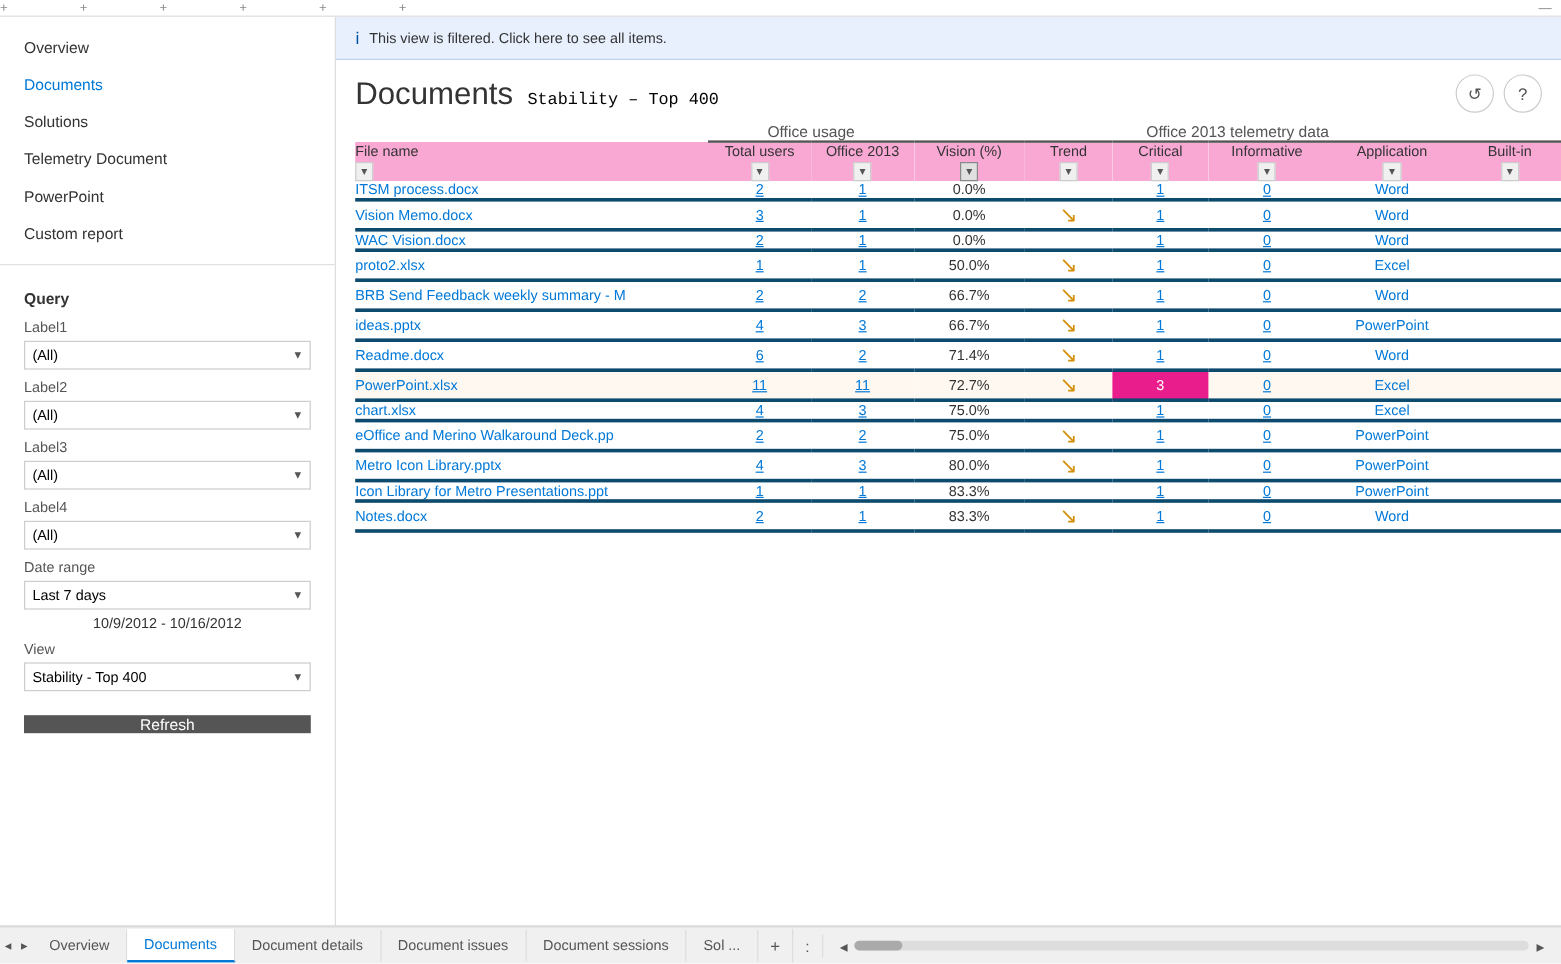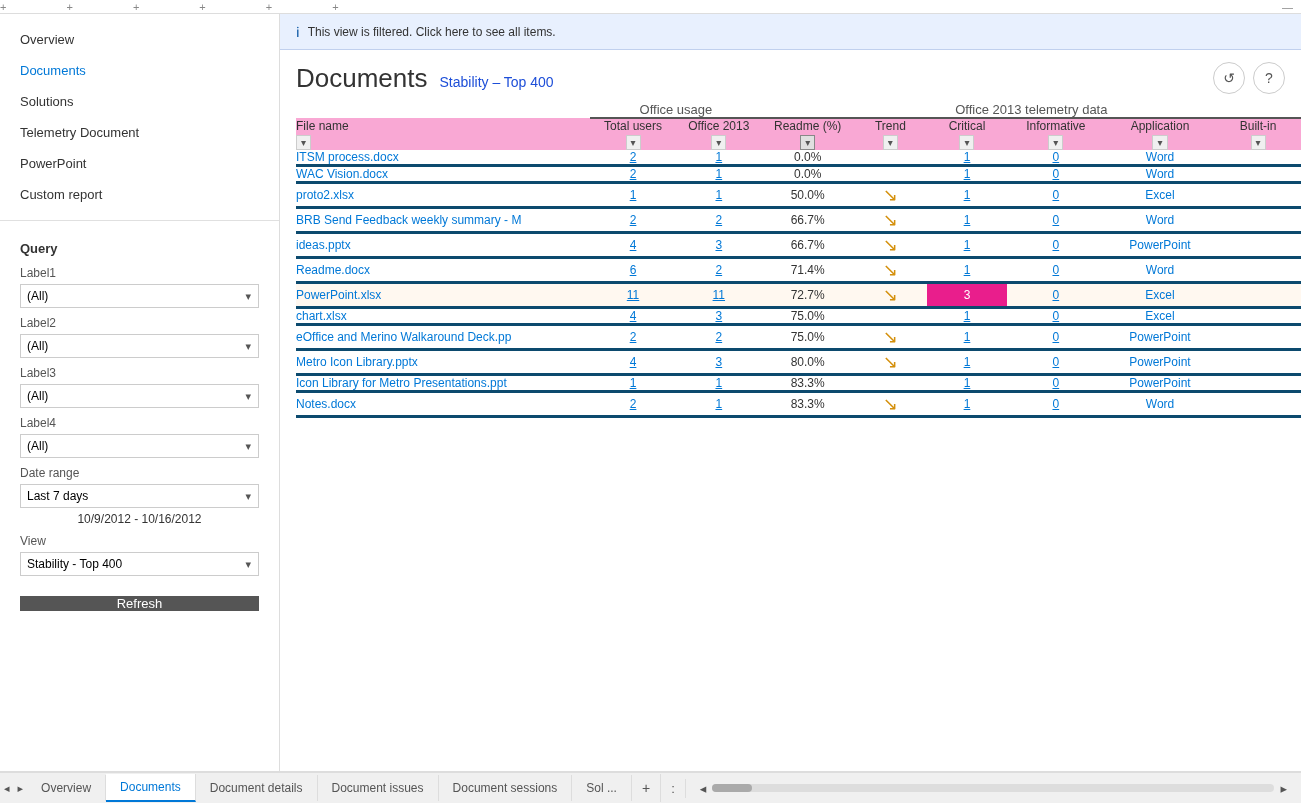--- a/index.html
+++ b/index.html
@@ -34,21 +34,21 @@
     .content-area { flex: 1; display: flex; flex-direction: column; background: #fff; overflow: hidden; }
 
     
     .info-bar { background: #e8f0fe; border-bottom: 1px solid #c0d0ee; padding: 8px 16px; display: flex; align-items: center; gap: 8px; font-size: 12px; cursor: pointer; }
     .info-icon { color: #0050a0; font-size: 14px; }
 
     
     .page-header { padding: 12px 16px 8px; display: flex; align-items: center; justify-content: space-between; }
     .page-title-area { display: flex; align-items: baseline; gap: 12px; }
     .page-title { font-size: 26px; font-weight: 300; color: #333; }
-    .page-subtitle { font-size: 14px; color: #1d4ed8; }
+    .page-subtitle { font-size: 14px; color: #000000; font-family: Liberation Mono, monospace; }
     .header-icons { display: flex; gap: 8px; }
     .header-icon-btn { width: 32px; height: 32px; border: 1px solid #ccc; border-radius: 50%; background: #fff; cursor: pointer; display: flex; align-items: center; justify-content: center; font-size: 14px; color: #555; }
 
     
     .table-container { flex: 1; overflow: auto; padding: 0 0 0 16px; }
 
     
     .data-table { width: 100%; border-collapse: collapse; }
     .data-table th, .data-table td { border: none; padding: 0; }
 
@@ -198,21 +198,21 @@
               </th>
               <th class="col-header" style="text-align:center; min-width:70px;">
                 <div style="margin-bottom:2px;">Total users</div>
                 <div><button class="filter-btn">▾</button></div>
               </th>
               <th class="col-header" style="text-align:center; min-width:70px;">
                 <div style="margin-bottom:2px;">Office 2013</div>
                 <div><button class="filter-btn">▾</button></div>
               </th>
               <th class="col-header" style="text-align:center; min-width:75px;">
-                <div style="margin-bottom:2px;">Readme (%)</div>
+                <div style="margin-bottom:2px;">Vision (%)</div>
                 <div><button class="filter-btn active">▾</button></div>
               </th>
               <th class="col-header" style="text-align:center; min-width:60px;">
                 <div style="margin-bottom:2px;">Trend</div>
                 <div><button class="filter-btn">▾</button></div>
               </th>
               <th class="col-header" style="text-align:center; min-width:65px;">
                 <div style="margin-bottom:2px;">Critical</div>
                 <div><button class="filter-btn">▾</button></div>
               </th>
@@ -231,20 +231,31 @@
             </tr>
           </thead>
           <tbody id="table-body">
 
           <tr class="data-row">
                 <td class="cell cell-filename">ITSM process.docx</td>
                 <td class="cell cell-number" style="text-decoration: underline;">2</td>
                 <td class="cell cell-number" style="text-decoration: underline;">1</td>
                 <td class="cell cell-percent">0.0%</td>
                 <td class="cell" style="text-align: center;"></td>
+                <td class="cell cell-number" style="text-decoration: underline;">1</td>
+                <td class="cell cell-number" style="text-decoration: underline;">0</td>
+                <td class="cell cell-app">Word</td>
+                <td class="cell"></td>
+              </tr>
+              <tr class="data-row">
+                <td class="cell cell-filename">Vision Memo.docx</td>
+                <td class="cell cell-number" style="text-decoration: underline;">3</td>
+                <td class="cell cell-number" style="text-decoration: underline;">1</td>
+                <td class="cell cell-percent">0.0%</td>
+                <td class="cell" style="text-align: center;"><span class="trend-icon" style="color: rgb(212, 144, 12); font-size: 18px;">↘</span></td>
                 <td class="cell cell-number" style="text-decoration: underline;">1</td>
                 <td class="cell cell-number" style="text-decoration: underline;">0</td>
                 <td class="cell cell-app">Word</td>
                 <td class="cell"></td>
               </tr>
               <tr class="data-row">
                 <td class="cell cell-filename">WAC Vision.docx</td>
                 <td class="cell cell-number" style="text-decoration: underline;">2</td>
                 <td class="cell cell-number" style="text-decoration: underline;">1</td>
                 <td class="cell cell-percent">0.0%</td>

